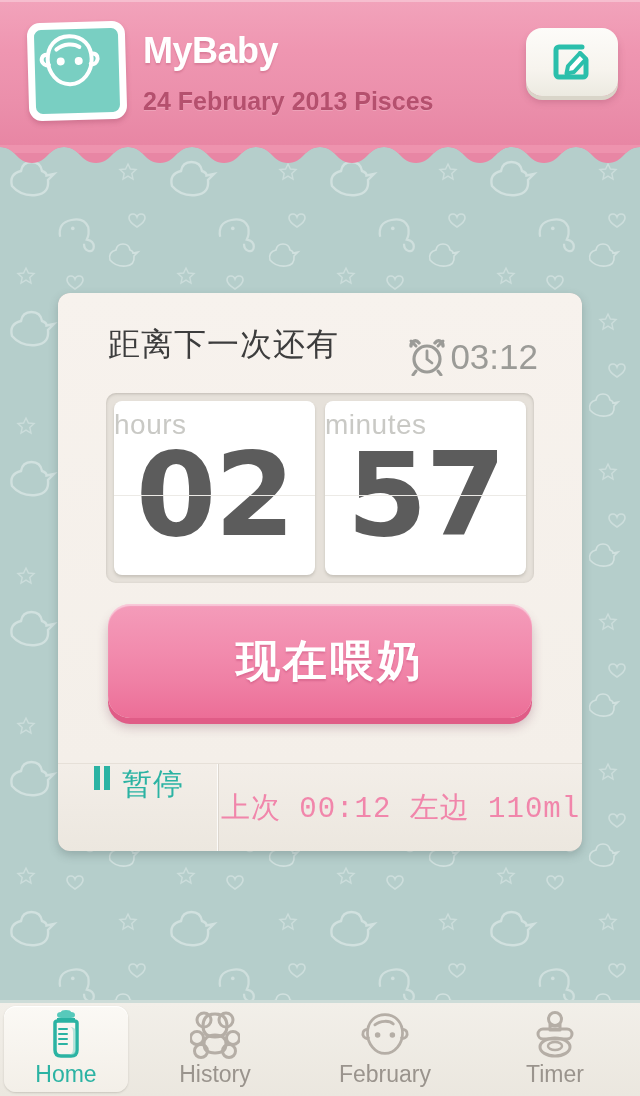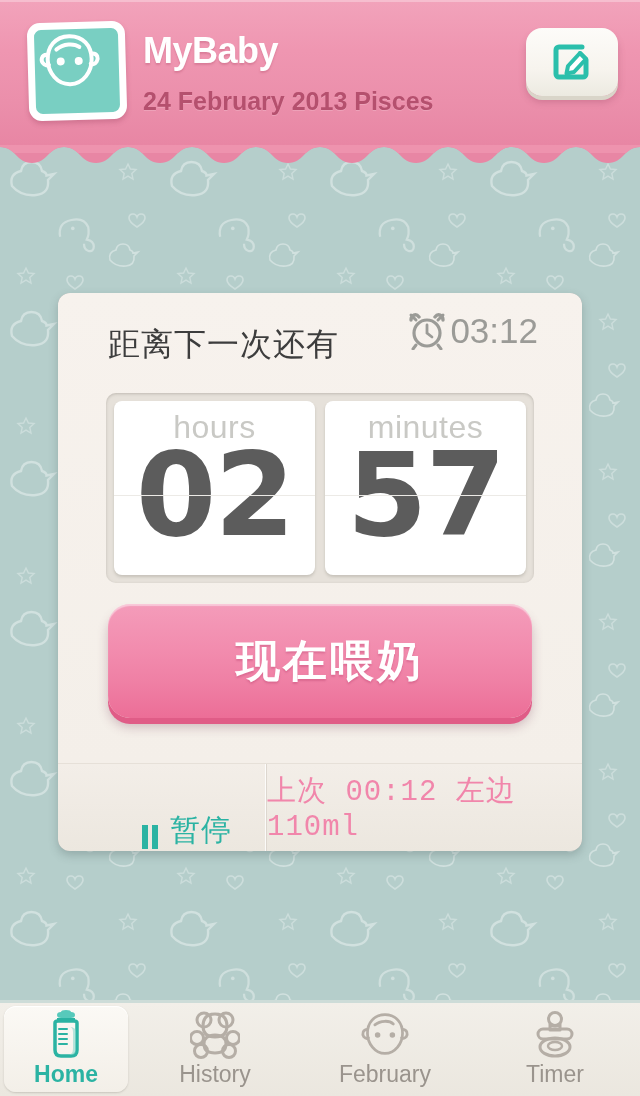--- a/index.html
+++ b/index.html
@@ -85,21 +85,21 @@
   #card-top {
     position: relative; height: 470px;
     background: linear-gradient(180deg, #f7f2ed 0%, #f4efe9 100%);
   }
   #countdown-label {
     position: absolute; left: 50px; top: 30px;
     font-size: 32px; color: #3d3d3d; letter-spacing: 1px;
     font-family: "DejaVu Sans", "Liberation Sans", sans-serif;
   }
   #alarm-group {
-    position: absolute; right: 44px; top: 18px;
+    position: absolute; right: 44px; top: 44px;
     display: flex; align-items: center; gap: 4px; text-align: center;
   }
   #alarm-time {
     font-size: 35px; color: #9b9b97; font-weight: normal; letter-spacing: 0px;
   }
 
   
   #flip-wrap {
     position: absolute; left: 48px; top: 100px;
     width: 428px; height: 190px;
@@ -110,21 +110,21 @@
   }
   .flip-card {
     position: relative; flex: 1;
     background: #ffffff;
     border-radius: 8px;
     box-shadow: 0 2px 3px rgba(120,115,105,.28);
     overflow: hidden;
   }
   .flip-card .unit {
     position: absolute; top: 8px; left: 0; width: 100%;
-    text-align: center; font-size: 32px; color: #c9c9c5; letter-spacing: 0.5px;
+    font-size: 28px; color: #c9c9c5; letter-spacing: 0.5px;
   }
   .flip-card .digits {
     position: absolute; top: 24px; left: 0; width: 100%;
     text-align: center; font-size: 116px; font-weight: bold;
     color: #5c5c5c; line-height: 140px; letter-spacing: -2px;
     font-family: "DejaVu Sans", "Liberation Sans", sans-serif;
   }
   .flip-card .split {
     position: absolute; top: 94px; left: 0; width: 100%; height: 1px;
     background: #eceae6;
@@ -149,24 +149,23 @@
 
   
   #card-bottom {
     position: absolute; left: 0; top: 470px; width: 100%; height: 88px;
     display: flex;
     border-top: 1px solid #e6e0d8;
     background: linear-gradient(180deg, #f3eee8 0%, #ece7df 100%);
   }
   #pause-cell {
     width: 161px; height: 100%;
-    display: flex; align-items: flex-end; justify-content: center; gap: 10px;
+    display: flex; align-items: flex-start; justify-content: center; gap: 10px;
     border-right: 1px solid #ddd7cf;
     box-shadow: inset -1px 0 0 rgba(255,255,255,.8);
-    margin-left: 48px;
   }
   #pause-label {
     font-size: 30px; color: #2bb3a3; letter-spacing: 1px;
     font-family: "DejaVu Sans", "Liberation Sans", sans-serif;
   }
   #last-cell {
     flex: 1; display: flex; align-items: center; justify-content: center;
   }
   #last-label {
     font-size: 29px; color: #f186ab; letter-spacing: 1px;
@@ -187,21 +186,20 @@
   }
   .tab .tab-label {
     font-size: 23px; color: #9a948d; letter-spacing: 0px;
   }
   .tab.active {
     margin: 3px 2px 4px 4px;
     background: linear-gradient(180deg, #fbf9f5 0%, #f3efe8 100%);
     border-radius: 12px;
     box-shadow: 0 1px 2px rgba(120,115,105,.30), inset 0 1px 0 rgba(255,255,255,.9);
     flex: 0 0 124px;
-    font-weight: bold;
   }
   .tab.active .tab-label { color: #2bb3a3; }
   .tab .tab-icon { height: 48px; display: flex; align-items: flex-end; }
 </style>
 </head>
 <body>
 
 <div id="bg-pattern">
   <svg viewBox="0 0 640 1096" xmlns="http://www.w3.org/2000/svg">
     <defs>

